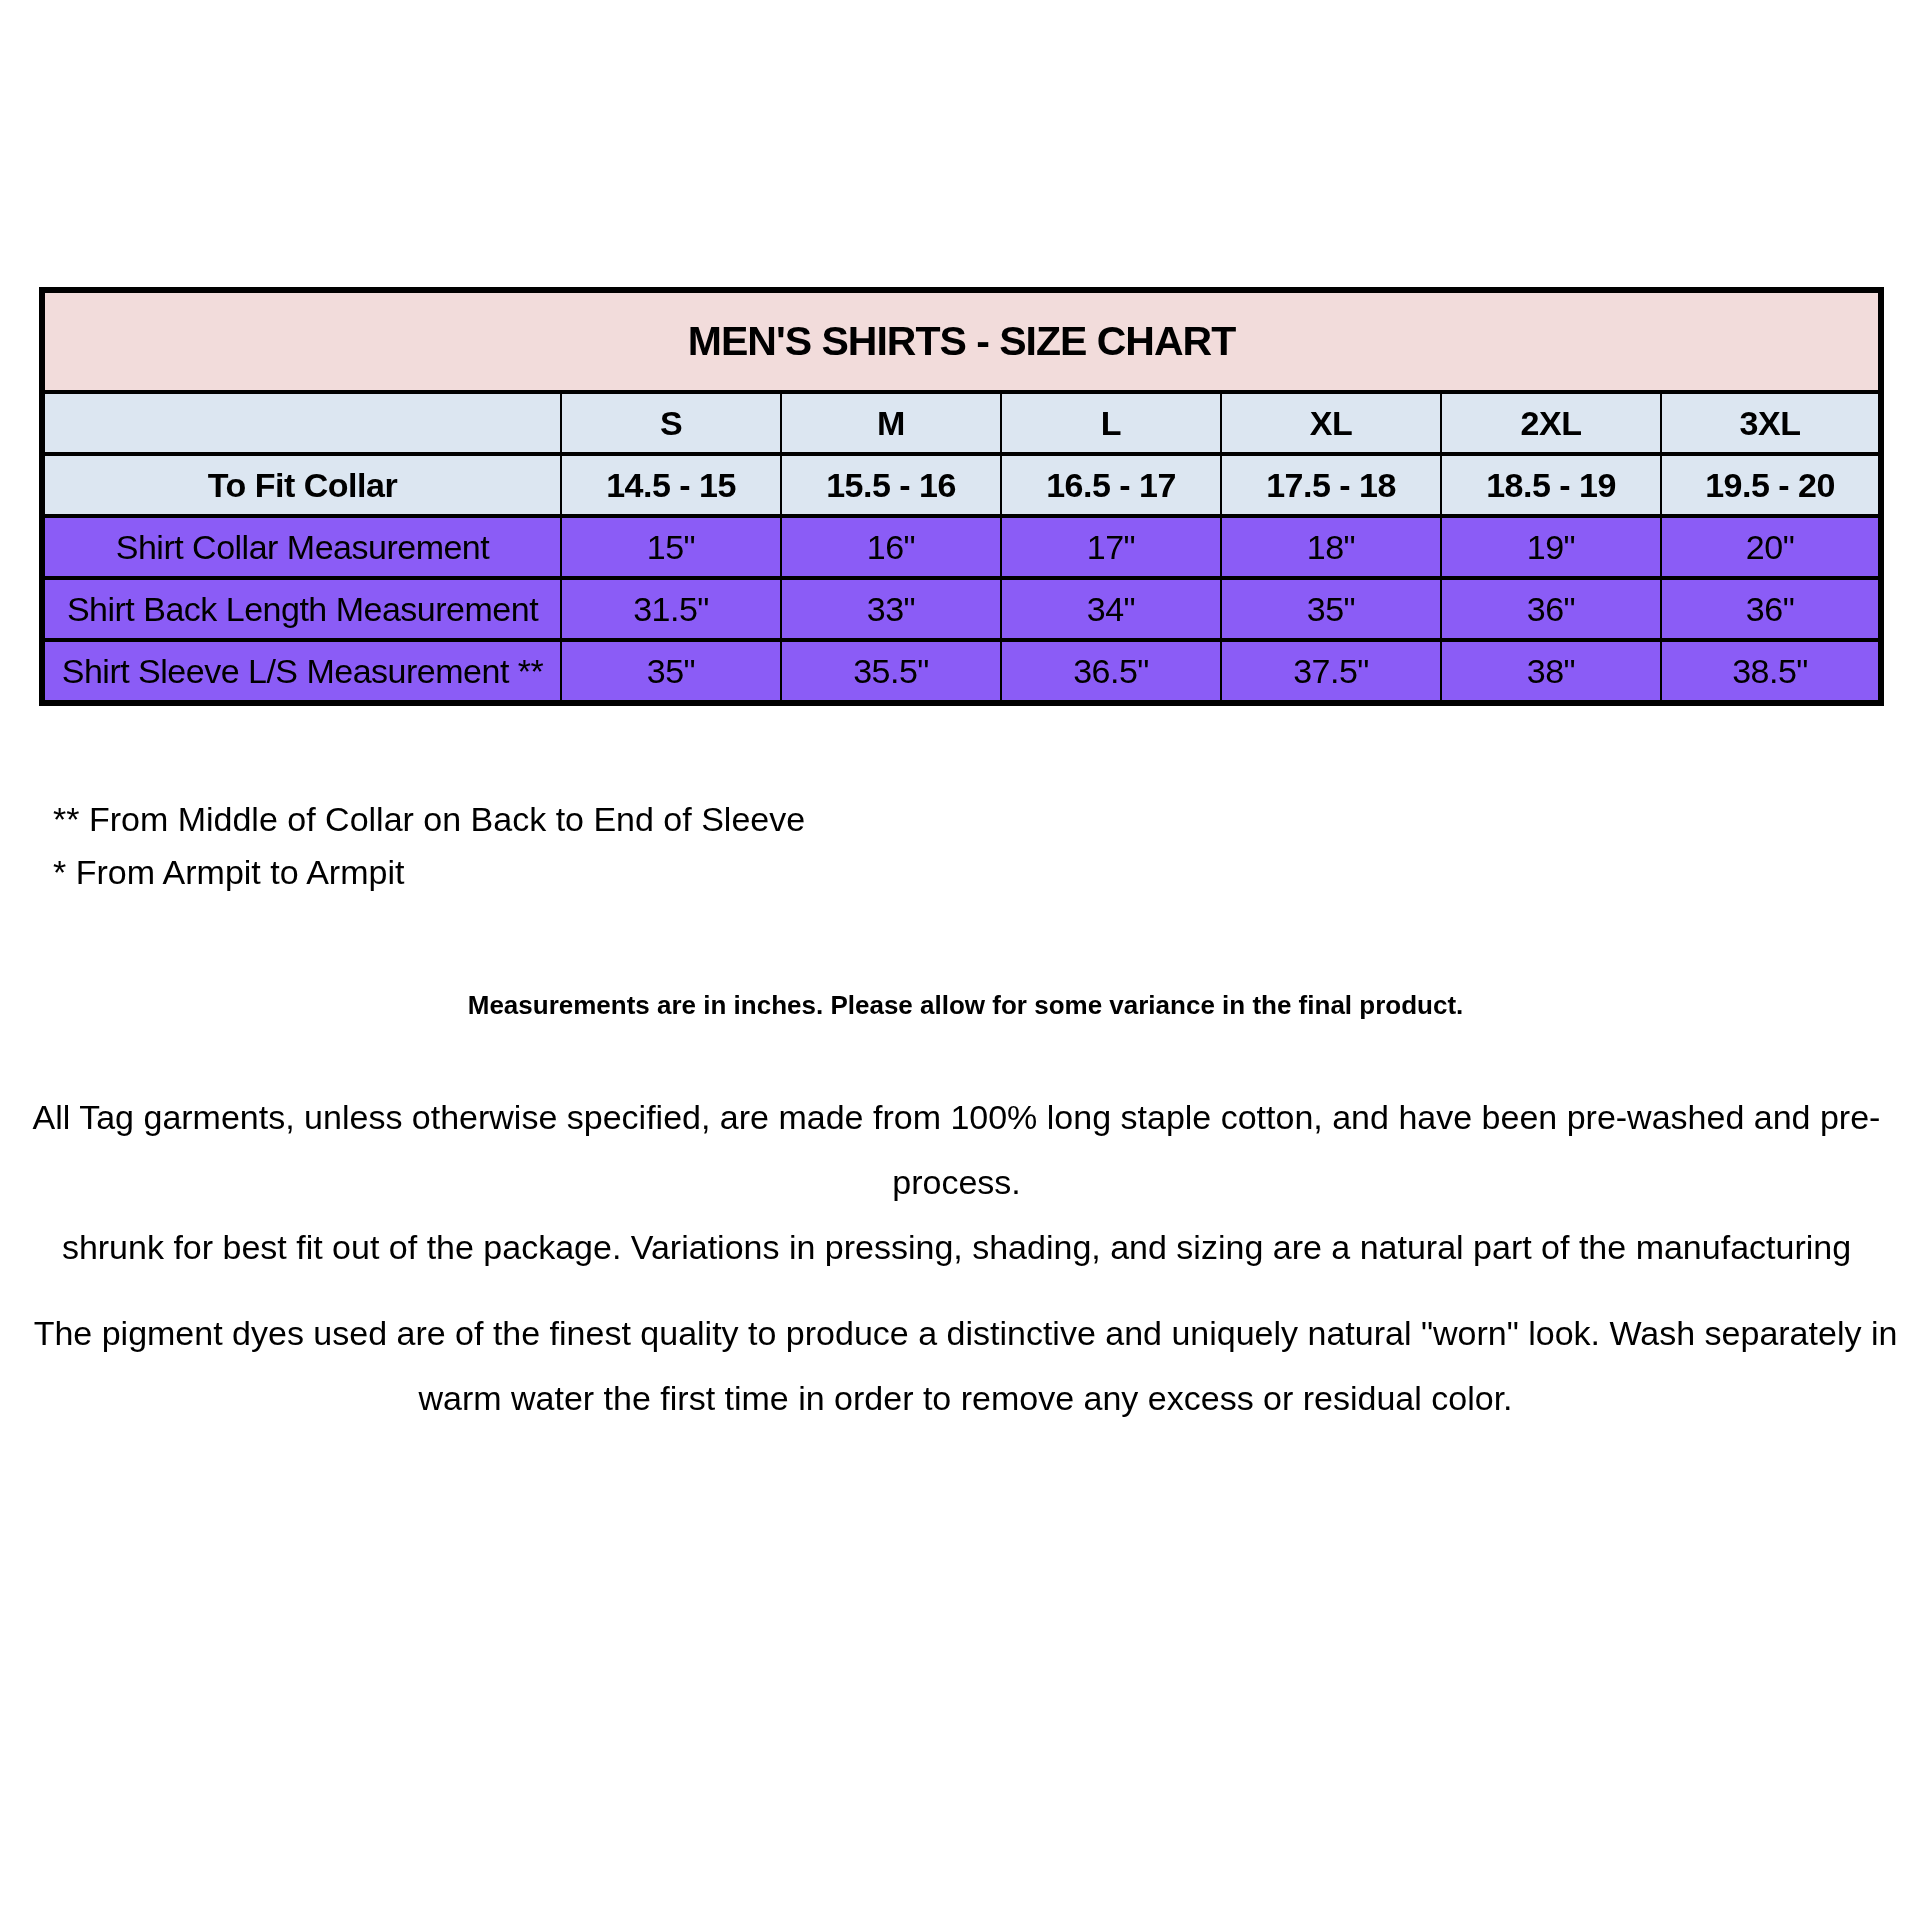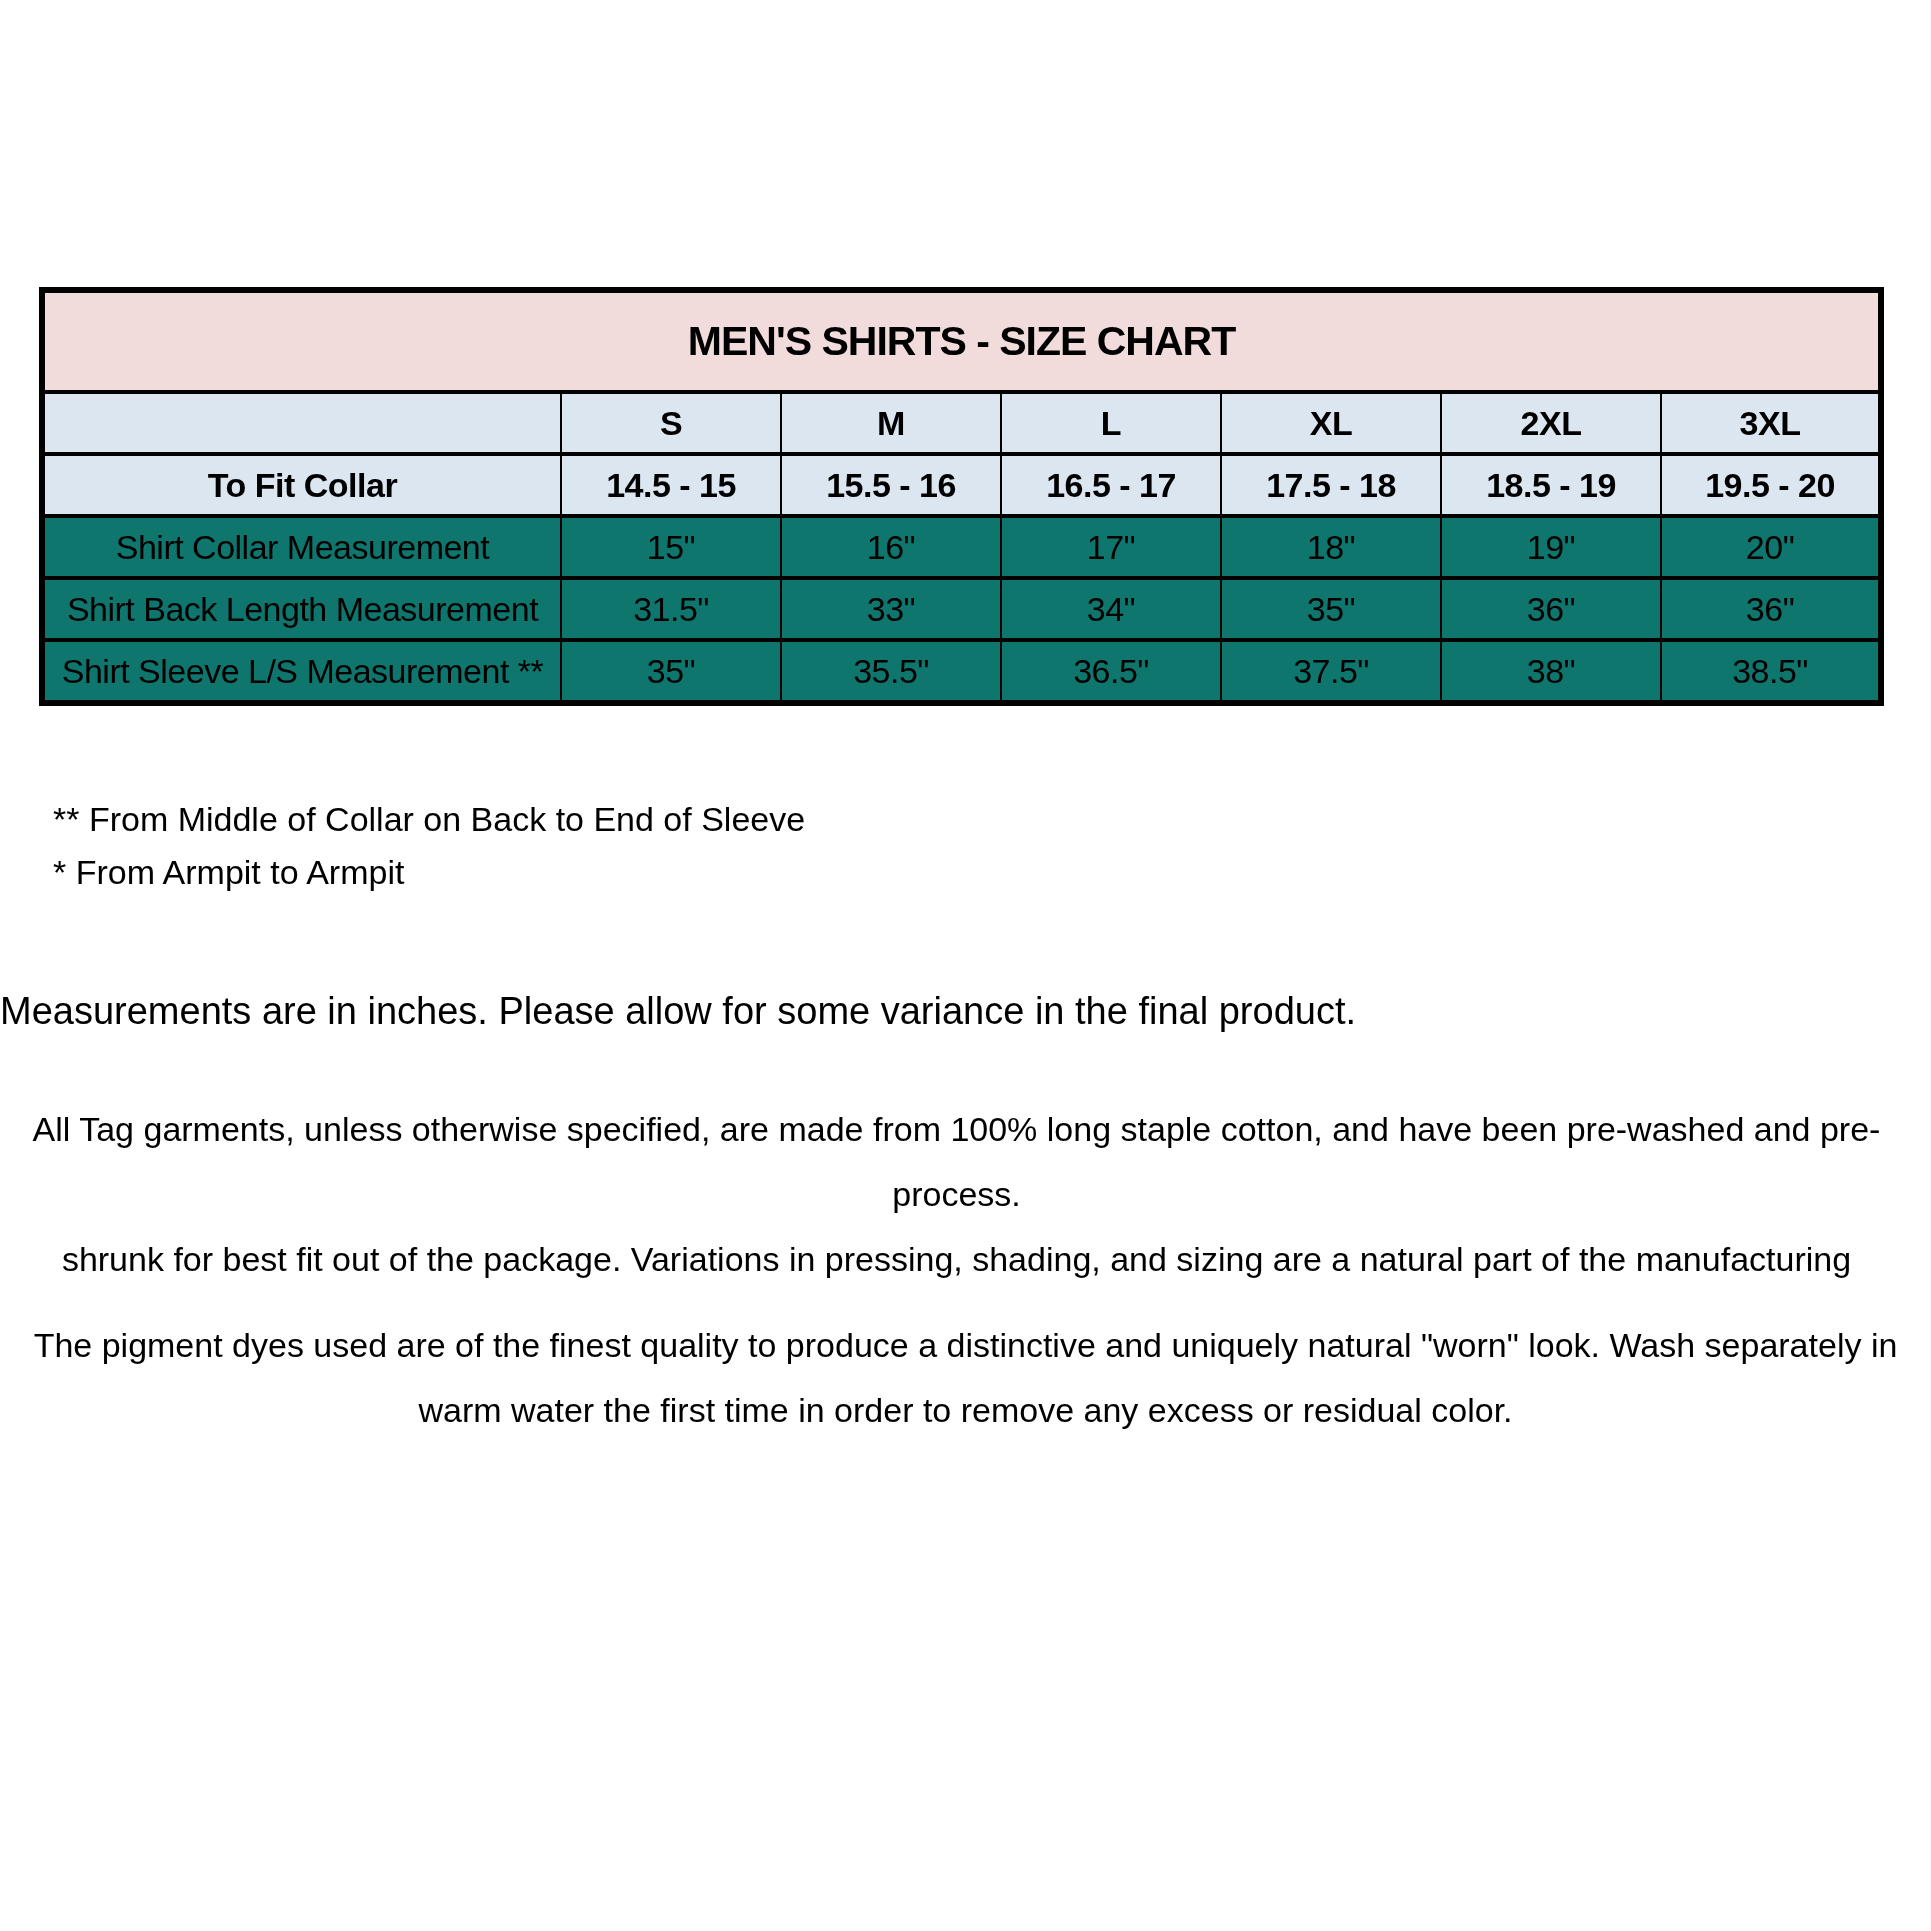--- a/index.html
+++ b/index.html
@@ -46,37 +46,39 @@
     font-weight: bold;
     letter-spacing: -1px;
   }
   tr.hdr-row td, tr.fit-row td {
     background: #dce6f1;
     height: 58px;
     font-size: 34px;
     font-weight: bold;
   }
   tr.meas-row td {
-    background: #0f766e;
+    background: #8b5cf6;
     height: 58px;
     font-size: 34px;
     font-weight: normal;
   }
 
   
   .footnotes {
     margin: 92px 0 0 53px;
     font-size: 34px;
     line-height: 42px;
   }
   .footnote { margin-bottom: 10.6px; }
 
   .center-note {
     margin-top: 97px;
-    font-size: 38px;
+    text-align: center;
+    font-size: 26px;
+    font-weight: bold;
   }
 
   .para {
     text-align: center;
     font-size: 34px;
     line-height: 65px;
     padding: 0 29px;
   }
   .para.fabric { margin-top: 64px; padding-left: 11px; }
   .para.dye    { margin-top: 21px; }

